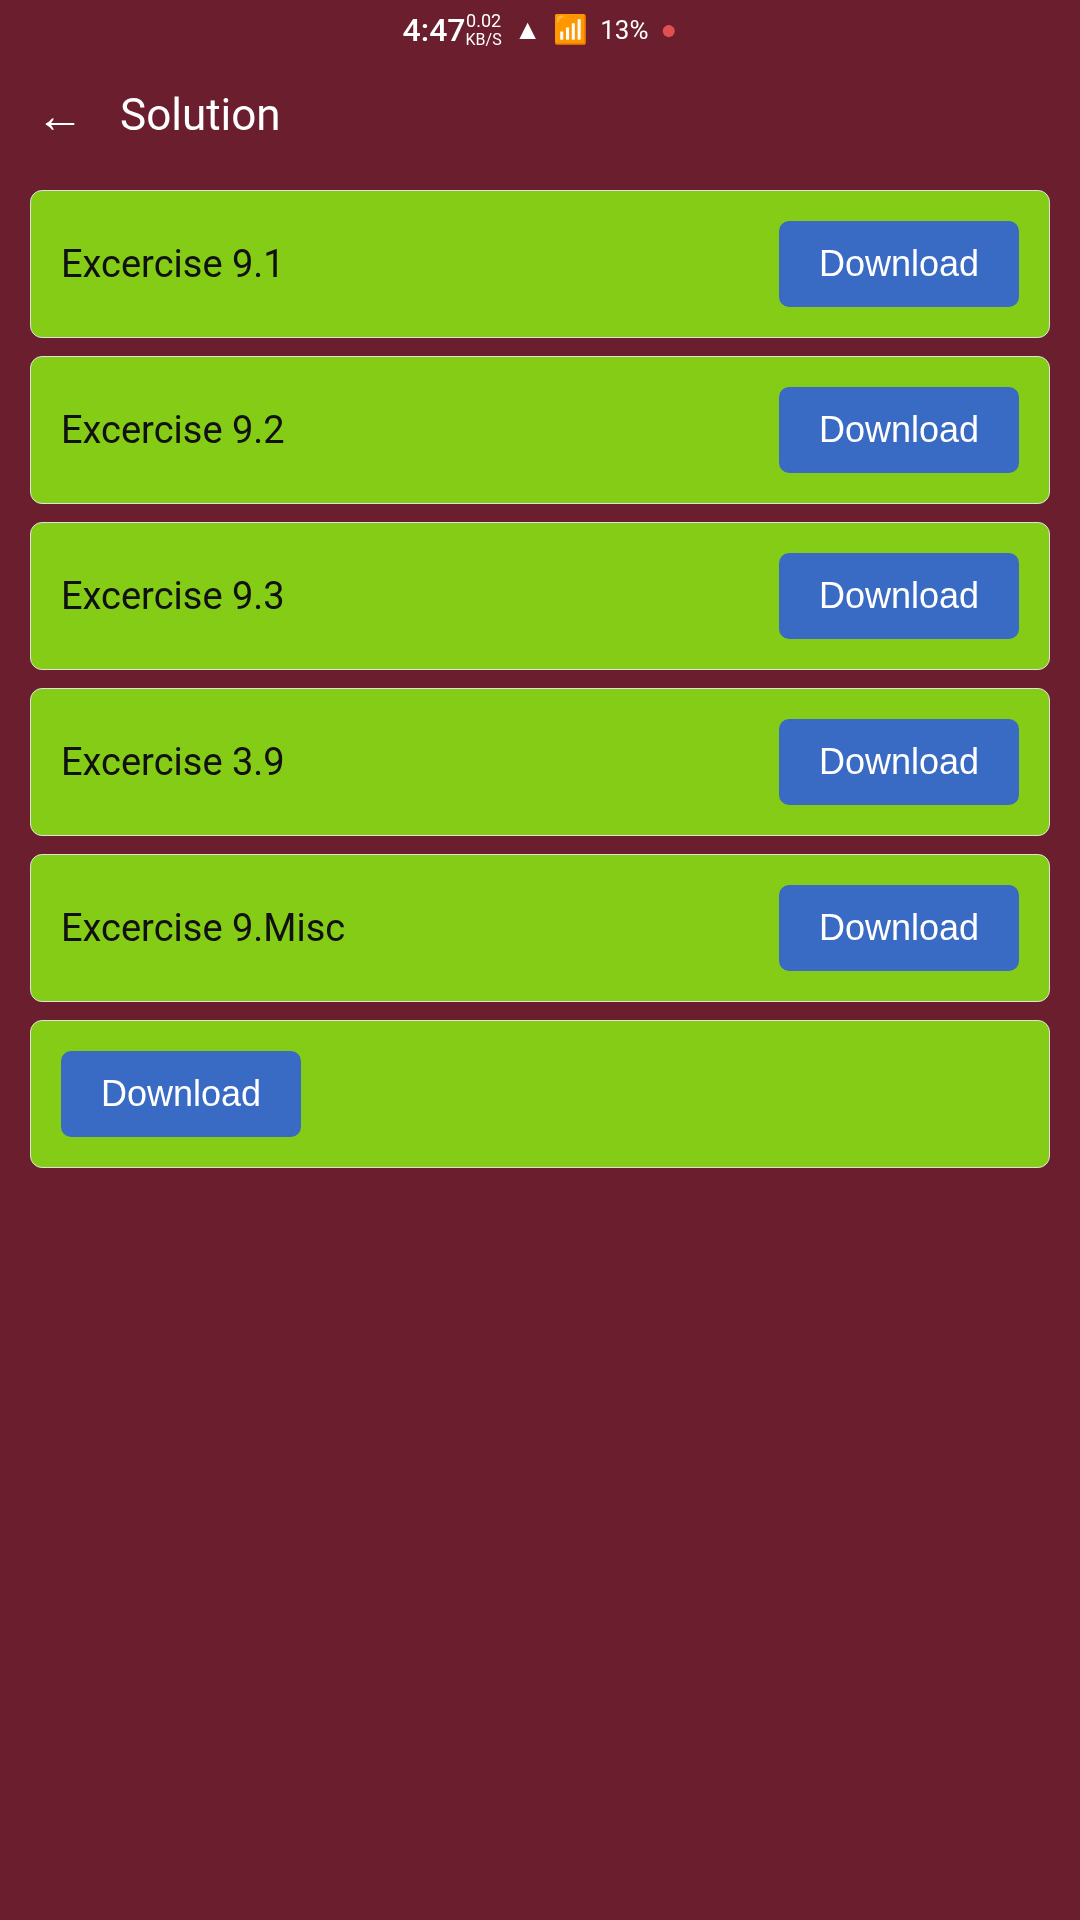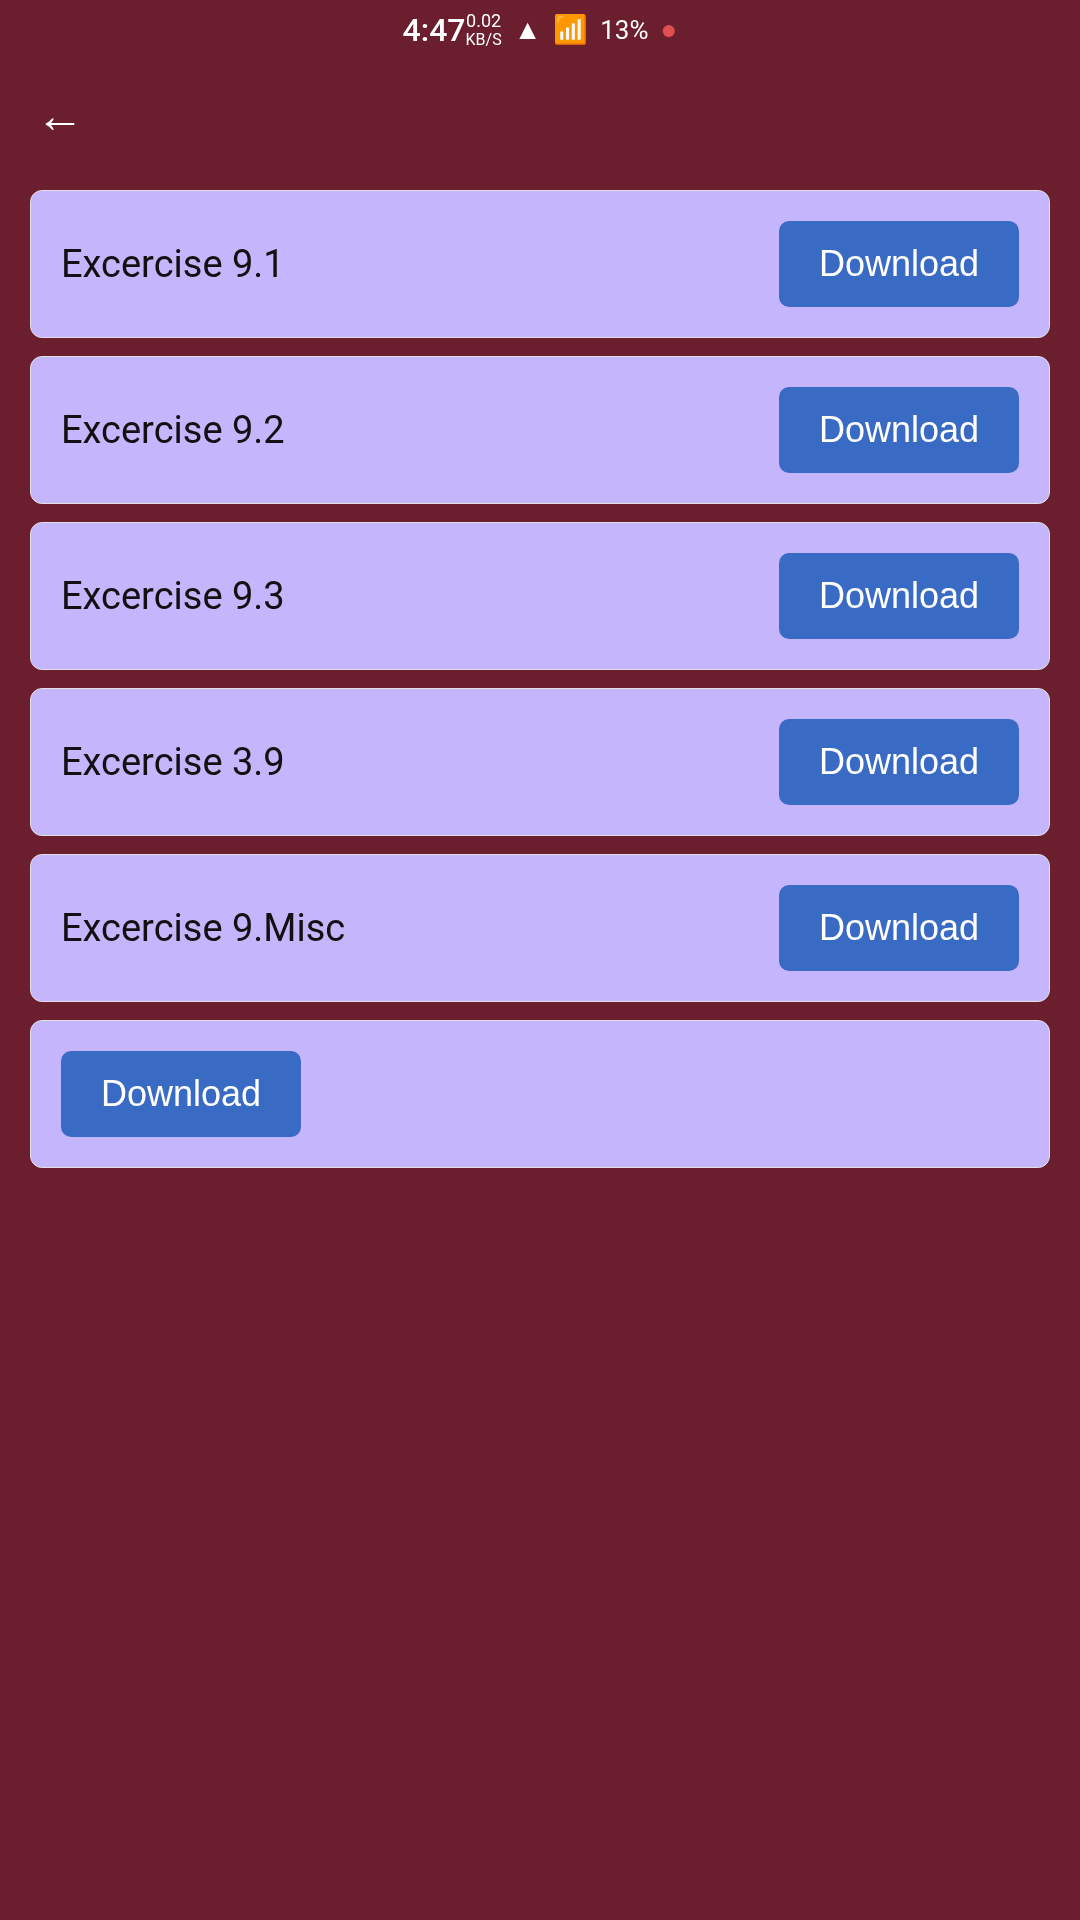--- a/index.html
+++ b/index.html
@@ -87,21 +87,21 @@
       width: 100%;
       padding: 20px 30px;
       display: flex;
       flex-direction: column;
       gap: 18px;
     }
 
     
     .exercise-card {
       width: 100%;
-      background-color: #c4b5fd;
+      background-color: #84cc16;
       border-radius: 12px;
       padding: 4px 30px;
       height: 148px;
       display: flex;
       align-items: center;
       justify-content: space-between;
       border: 1.5px solid #e0e0e0;
     }
 
     .exercise-label {
@@ -139,20 +139,21 @@
     <span style="font-size:28px;">📶</span>
 
     <span style="font-size:26px;">13%</span>
 
     <span style="font-size:28px; color: #e05050;">●</span>
   </div>
 </div>
 
 <div class="toolbar">
   <div class="back-button">←</div>
+  <span class="toolbar-title">Solution</span>
 </div>
 
 <div class="content">
 <div class="exercise-card">
       <span class="exercise-label">Excercise 9.1</span>
       <button class="download-button">Download</button>
     </div>
     <div class="exercise-card">
       <span class="exercise-label">Excercise 9.2</span>
       <button class="download-button">Download</button>

